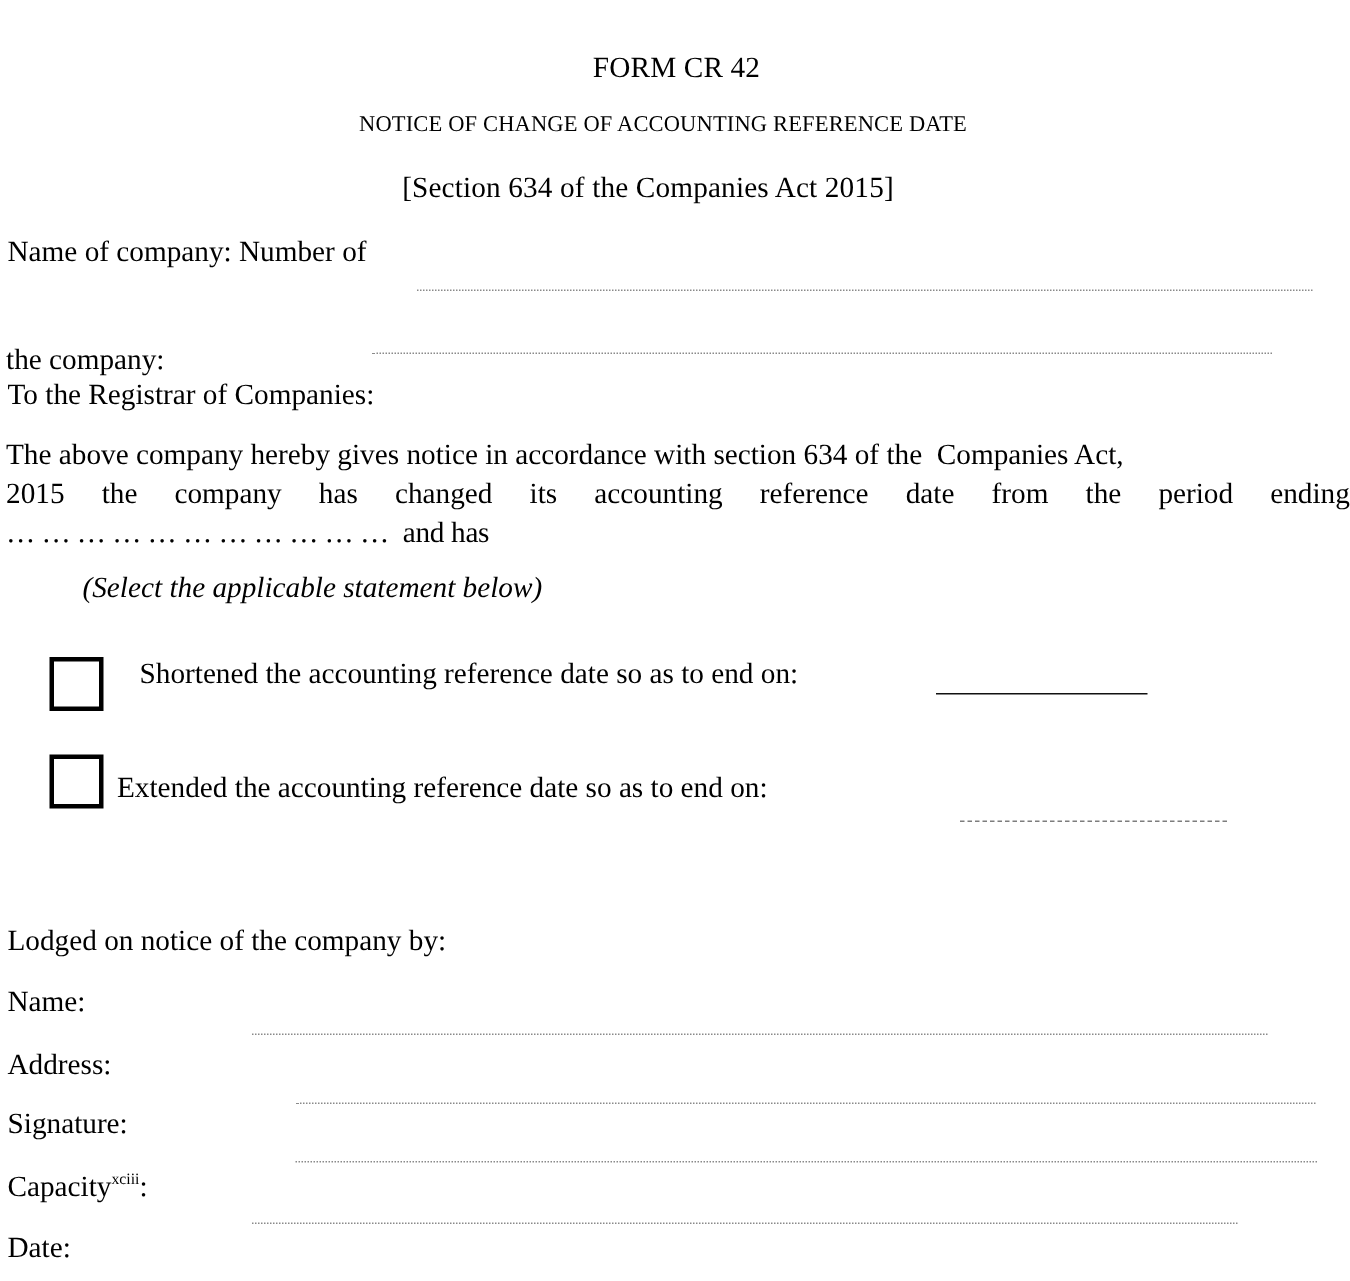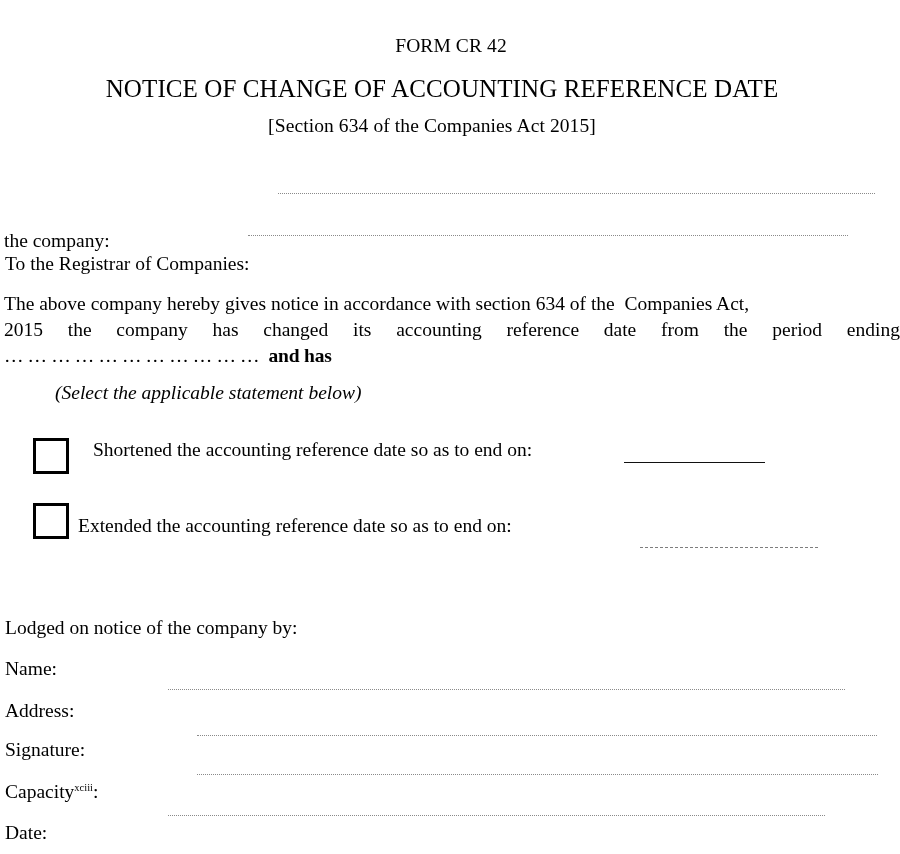--- a/index.html
+++ b/index.html
@@ -25,21 +25,21 @@
   }
 
   
   .heading {
     text-align: center;
     font-size: 19px;
     line-height: 1.0;
     letter-spacing: 0.1px;
   }
   .h-form    { position: absolute; left: 1px; top: 36px;  width: 900px; font-size: 19.5px; }
-  .h-notice  { position: absolute; left: 0; top: 76px;  width: 884px; font-size: 25px; }
+  .h-notice  { position: absolute; left: 0; top: 76px;  width: 884px; font-size: 15px; }
   .h-section { position: absolute; left: 0; top: 116px; width: 864px; font-size: 19.5px; }
 
   
   .txt {
     position: absolute;
     font-size: 19.5px;
     line-height: 1.0;
     white-space: nowrap;
   }
 
@@ -75,21 +75,21 @@
     white-space: nowrap;
   }
   .para .just {
     display: flex;
     justify-content: space-between;
     width: 100%;
   }
   .dotleader {
     letter-spacing: 4.1px;
   }
-  .tight { letter-spacing: -0.2px; font-weight: bold; }
+  .tight { letter-spacing: -0.2px; }
 
   .italic-note {
     position: absolute;
     left: 55px;
     top: 382px;
     font-size: 19.5px;
     font-style: italic;
     white-space: nowrap;
   }
 
@@ -125,20 +125,21 @@
 <body>
 
 <div class="page">
 
   <div class="heading h-form">FORM CR 42</div>
 
   <div class="heading h-notice">NOTICE OF CHANGE OF ACCOUNTING REFERENCE DATE</div>
 
   <div class="heading h-section">[Section 634 of the Companies Act 2015]</div>
 
+  <div class="txt" style="left:5px; top:159px;">Name of company: Number of</div>
 
   <div class="rule" style="left:278px; top:193px; width:597px;"></div>
 
   <div class="txt" style="left:4px; top:200px;margin-top:31px;">the company:</div>
 
   <div class="rule" style="left:248px; top:235px; width:600px;"></div>
 
   <div class="txt" style="left:5px; top:254px;">To the Registrar of Companies:</div>
 
   <div class="para">

